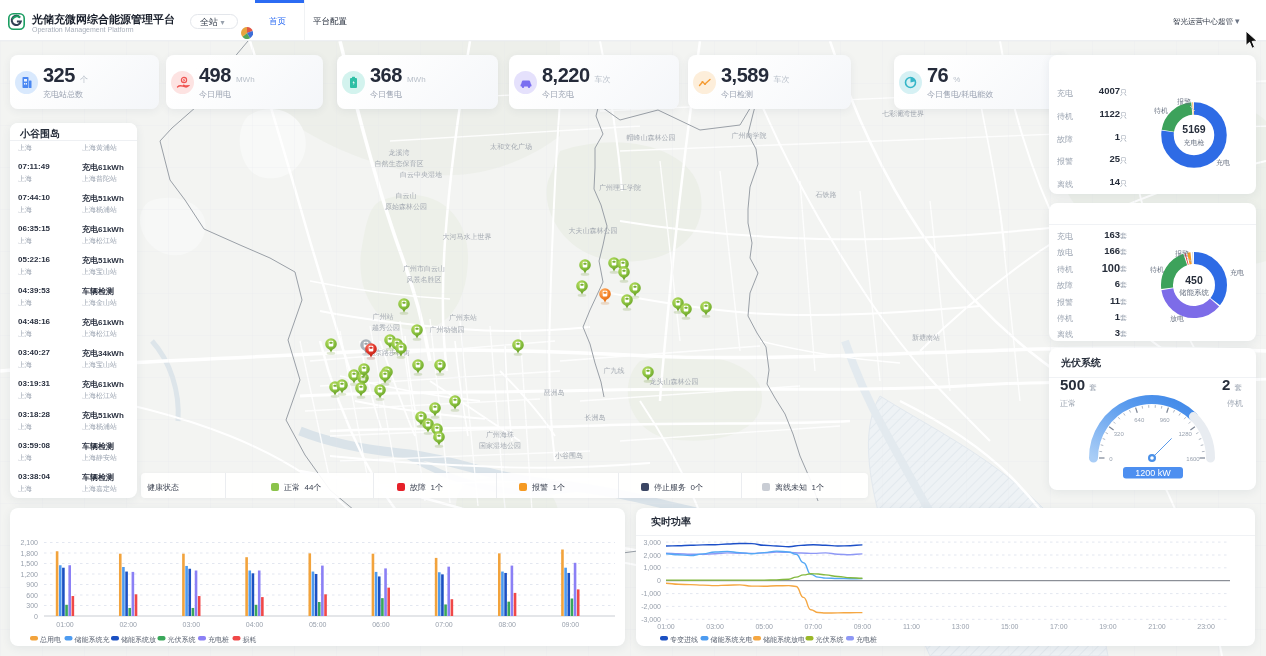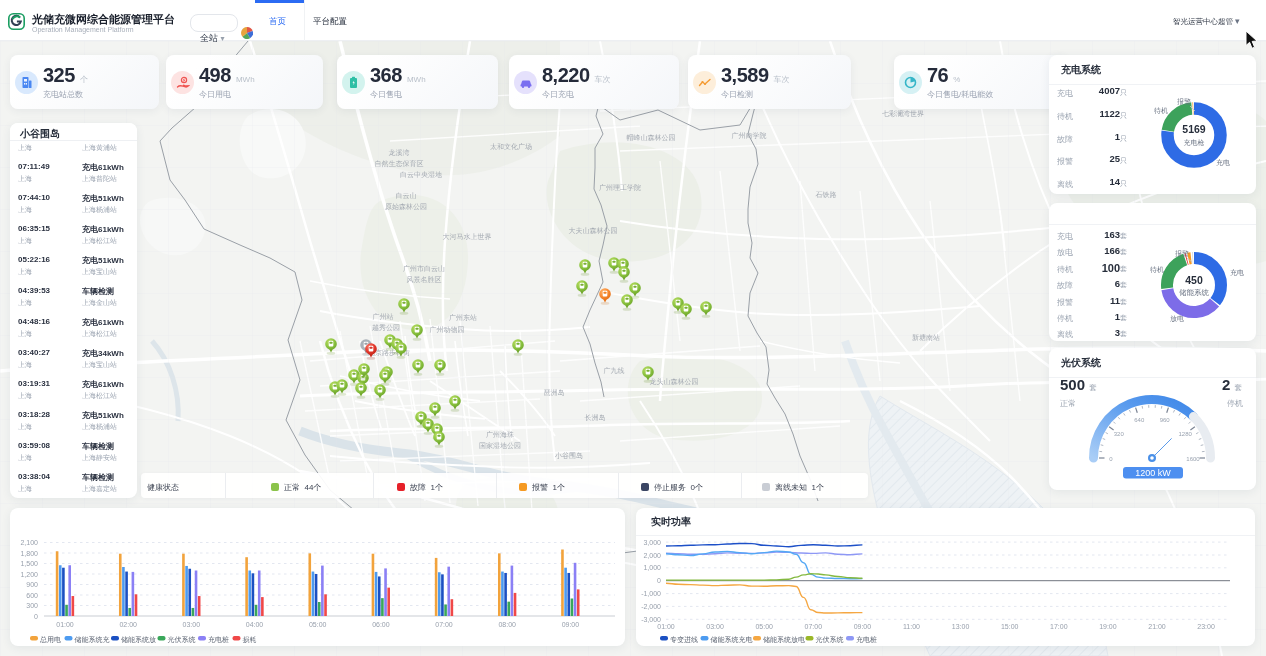--- a/index.html
+++ b/index.html
@@ -227,21 +227,21 @@
 <use href="#rpin" x="371" y="308"></use>
 </svg>
 <div id="header">
   <svg style="position:absolute;left:8px;top:13px" width="17" height="17" viewBox="0 0 17 17">
     <rect x="0.8" y="0.8" width="15.4" height="15.4" rx="4.5" fill="none" stroke="#1b9e62" stroke-width="1.6"></rect>
     <path d="M12 4.6 A4.6 4.6 0 1 0 12.8 8.6 L8.9 8.6" fill="none" stroke="#324054" stroke-width="2"></path>
     <path d="M12 4.6 A4.6 4.6 0 0 0 4.6 6.2" fill="none" stroke="#1b9e62" stroke-width="2"></path>
   </svg>
   <div style="position:absolute;left:32px;top:12px;font-size:11px;font-weight:700;color:#1a202c;">光储充微网综合能源管理平台</div>
   <div style="position:absolute;left:32px;top:26px;font-size:7px;color:#a7aeb9;">Operation Management Platform</div>
-  <div style="position:absolute;left:190px;top:14px;width:48px;height:15px;border:1px solid #e3e6eb;border-radius:8px;background:#fff;font-size:9px;color:#323b4a;text-align:left;padding:16px 0 0 9px;line-height:14px;">全站 <span style="color:#98a0ac;font-size:8px;">▾</span></div>
+  <div style="position:absolute;left:190px;top:14px;width:48px;height:15px;border:1px solid #e3e6eb;border-radius:8px;background:#fff;font-size:9px;color:#323b4a;text-align:left;padding:0 0 0 9px;line-height:14px;">全站 <span style="color:#98a0ac;font-size:8px;">▾</span></div>
   <svg style="position:absolute;left:241px;top:27px" width="12" height="12" viewBox="0 0 12 12">
     <circle cx="6" cy="6" r="6" fill="#e8e8e8"></circle>
     <path d="M6 6 L6 0 A6 6 0 0 1 11.6 4 Z" fill="#e25746"></path>
     <path d="M6 6 L11.6 4 A6 6 0 0 1 9 11.2 Z" fill="#3e6dd8"></path>
     <path d="M6 6 L9 11.2 A6 6 0 0 1 1.5 9.8 Z" fill="#52a65a"></path>
     <path d="M6 6 L1.5 9.8 A6 6 0 0 1 6 0 Z" fill="#e8a33d"></path>
   </svg>
   <div style="position:absolute;left:255px;top:0;width:49px;height:3px;background:#2b6bf3;"></div>
   <div style="position:absolute;left:269px;top:16px;font-size:8.5px;color:#2b6bf3;">首页</div>
   <div style="position:absolute;left:313px;top:16px;font-size:8.5px;color:#2a3240;">平台配置</div>
@@ -523,21 +523,20 @@
     <span style="position:absolute;left:391px;top:9px;">报警&nbsp; 1个</span>
   <span style="position:absolute;left:477px;top:0;width:1px;height:25px;background:#ebedf0;"></span>
   <span style="position:absolute;left:500px;top:10px;width:8px;height:8px;border-radius:2px;background:#3b4664;"></span>
     <span style="position:absolute;left:513px;top:9px;">停止服务&nbsp; 0个</span>
   <span style="position:absolute;left:600px;top:0;width:1px;height:25px;background:#ebedf0;"></span>
   <span style="position:absolute;left:621px;top:10px;width:8px;height:8px;border-radius:2px;background:#c9cdd4;"></span>
     <span style="position:absolute;left:634px;top:9px;">离线未知&nbsp; 1个</span>
 </div>
 
 <div class="panel" style="left:1049px;top:55px;width:207px;height:139px;">
-  <div style="font-size:10px;font-weight:700;color:#272e3b;padding:8px 0 7px 12px;border-bottom:1px solid #f0f2f5;">充电系统</div>
   <div style="position:absolute;left:8px;top:28px;width:85px;height:20px;">
 <span style="position:absolute;left:0;top:5px;font-size:8px;color:#9aa3b0;">充电</span>
 <span style="position:absolute;right:22px;top:2px;font-size:9.5px;font-weight:700;color:#272e3b;">4007</span>
 <span style="position:absolute;right:15px;top:5px;font-size:7px;color:#9aa3b0;">只</span>
     </div>
 <div style="position:absolute;left:8px;top:50.8px;width:85px;height:20px;">
 <span style="position:absolute;left:0;top:5px;font-size:8px;color:#9aa3b0;">待机</span>
 <span style="position:absolute;right:22px;top:2px;font-size:9.5px;font-weight:700;color:#272e3b;">1122</span>
 <span style="position:absolute;right:15px;top:5px;font-size:7px;color:#9aa3b0;">只</span>
     </div>

